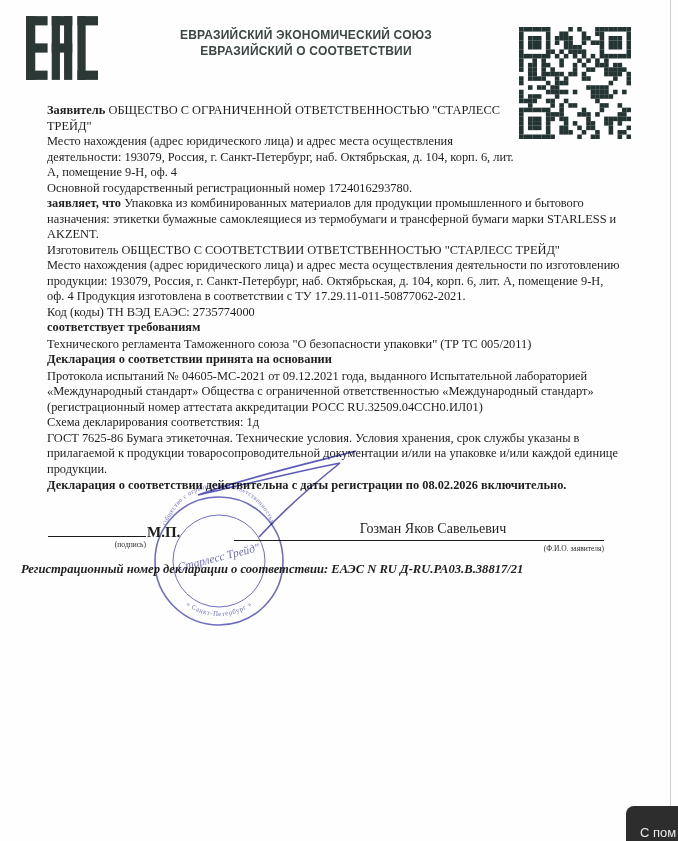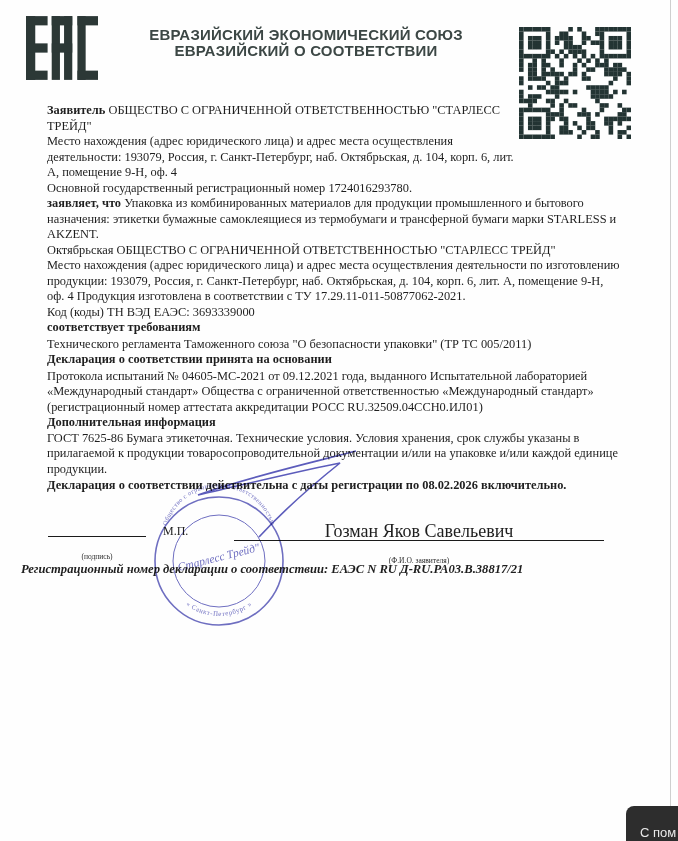--- a/index.html
+++ b/index.html
@@ -7,43 +7,43 @@
     width:678px;height:841px;overflow:hidden;position:relative;
     background:#ffffff;color:#1e1e1e;
     font-family:"Liberation Serif",serif;
   }
   .page{position:absolute;inset:0;background:#fefefe;}
   .page-edge{position:absolute;top:0;left:670px;width:1px;height:841px;background:#cfcfcf;}
   .eac-logo{position:absolute;left:26px;top:16px;}
   .doc-title{
     position:absolute;top:27px;left:96px;width:420px;text-align:center;
     font-family:"Liberation Sans",sans-serif;font-weight:bold;
-    font-size:15px;line-height:16px;color:#3c4745;letter-spacing:.2px;
+    font-size:12px;line-height:16px;color:#3c4745;letter-spacing:.2px;
   }
   .qr{position:absolute;left:519px;top:27px;}
   .doc-body{
     position:absolute;top:103px;left:47px;width:578px;
     font-size:12.4px;line-height:15.5px;
   }
   .doc-body p{margin:0;white-space:pre-wrap;}
   .doc-body p .lead{font-weight:bold;}
   #paragraphs p:nth-child(16){margin-top:7px;}
   #paragraphs p:nth-child(9),#paragraphs p:nth-child(11),#paragraphs p:nth-child(14){margin-top:1px;}
   .artifact{
     position:absolute;left:74px;top:198px;color:rgba(130,130,130,.38);
     font-size:11px;letter-spacing:2px;filter:blur(.5px);
   }
   .sig-rule{position:absolute;height:0;border-bottom:1.5px solid #1b1b1b;}
   .rule-sign{left:48px;top:536px;width:98px;}
   .rule-name{left:234px;top:540px;width:370px;}
-  .cap{position:absolute;text-align:center;font-size:7.5px;color:#2a2a2a;margin-top:12px;}
+  .cap{position:absolute;text-align:right;font-size:7.5px;color:#2a2a2a;}
   .cap-sign{left:48px;top:540px;width:98px;}
   .cap-name{left:234px;top:544px;width:370px;}
-  .mp{position:absolute;left:163px;top:524px;font-size:12px;}
-  .declarant{position:absolute;left:234px;top:521px;width:370px;text-align:center;font-size:18px;}
+  .mp{position:absolute;left:147px;top:524px;font-size:15px;font-weight:bold;}
+  .declarant{position:absolute;left:248px;top:521px;width:370px;text-align:center;font-size:14px;}
   .reg-line{position:absolute;left:21px;font-weight:bold;font-size:12.6px;font-style:italic;}
   .reg-number{top:562px;}
   .reg-date{top:587px;}
   .stamp,.handsign{position:absolute;mix-blend-mode:multiply;}
   .stamp{left:147px;top:481px;}
   .handsign{left:180px;top:440px;}
   .overlay-btn{
     position:absolute;left:626px;top:806px;width:90px;height:60px;
     background:#2d2d2d;border-radius:8px;color:#e9e9e9;
     font-family:"Liberation Sans",sans-serif;font-size:13px;
@@ -383,32 +383,32 @@
   <div class="doc-body" id="paragraphs">
       <p><span class="lead">Заявитель</span><span> ОБЩЕСТВО С ОГРАНИЧЕННОЙ ОТВЕТСТВЕННОСТЬЮ "СТАРЛЕСС
 ТРЕЙД"</span></p>
       <p><span class="lead"></span><span>Место нахождения (адрес юридического лица) и адрес места осуществления
 деятельности: 193079, Россия, г. Санкт-Петербург, наб. Октябрьская, д. 104, корп. 6, лит.
 А, помещение 9-Н, оф. 4</span></p>
       <p><span class="lead"></span><span>Основной государственный регистрационный номер 1724016293780.</span></p>
       <p><span class="lead">заявляет, что</span><span> Упаковка из комбинированных материалов для продукции промышленного и бытового
 назначения: этикетки бумажные самоклеящиеся из термобумаги и трансферной бумаги марки STARLESS и
 AKZENT.</span></p>
-      <p><span class="lead"></span><span>Октябрьская ОБЩЕСТВО С ОГРАНИЧЕННОЙ ОТВЕТСТВЕННОСТЬЮ "СТАРЛЕСС ТРЕЙД"</span></p>
+      <p><span class="lead"></span><span>Изготовитель ОБЩЕСТВО С СООТВЕТСТВИИ ОТВЕТСТВЕННОСТЬЮ "СТАРЛЕСС ТРЕЙД"</span></p>
       <p><span class="lead"></span><span>Место нахождения (адрес юридического лица) и адрес места осуществления деятельности по изготовлению
 продукции: 193079, Россия, г. Санкт-Петербург, наб. Октябрьская, д. 104, корп. 6, лит. А, помещение 9-Н,
 оф. 4 Продукция изготовлена в соответствии с ТУ 17.29.11-011-50877062-2021.</span></p>
-      <p><span class="lead"></span><span>Код (коды) ТН ВЭД ЕАЭС: 3693339000</span></p>
+      <p><span class="lead"></span><span>Код (коды) ТН ВЭД ЕАЭС: 2735774000</span></p>
       <p><span class="lead">соответствует требованиям</span><span></span></p>
       <p><span class="lead"></span><span>Технического регламента Таможенного союза "О безопасности упаковки" (ТР ТС 005/2011)</span></p>
       <p><span class="lead">Декларация о соответствии принята на основании</span><span></span></p>
       <p><span class="lead"></span><span>Протокола испытаний № 04605-МС-2021 от 09.12.2021 года, выданного Испытательной лабораторией
 «Международный стандарт» Общества с ограниченной ответственностью «Международный стандарт»
 (регистрационный номер аттестата аккредитации РОСС RU.32509.04ССН0.ИЛ01)</span></p>
-      <p><span class="lead">Дополнительная информация</span><span></span></p>
+      <p><span class="lead"></span><span>Схема декларирования соответствия: 1д</span></p>
       <p><span class="lead"></span><span>ГОСТ 7625-86 Бумага этикеточная. Технические условия. Условия хранения, срок службы указаны в
 прилагаемой к продукции товаросопроводительной документации и/или на упаковке и/или каждой единице
 продукции.</span></p>
       <p><span class="lead">Декларация о соответствии действительна с даты регистрации по 08.02.2026 включительно.</span><span></span></p>
     </div>
 
   <div class="artifact">·· ···· ·  ··</div>
 
   <div class="sig-rule rule-sign"></div>
   <div class="cap cap-sign">(подпись)</div>

